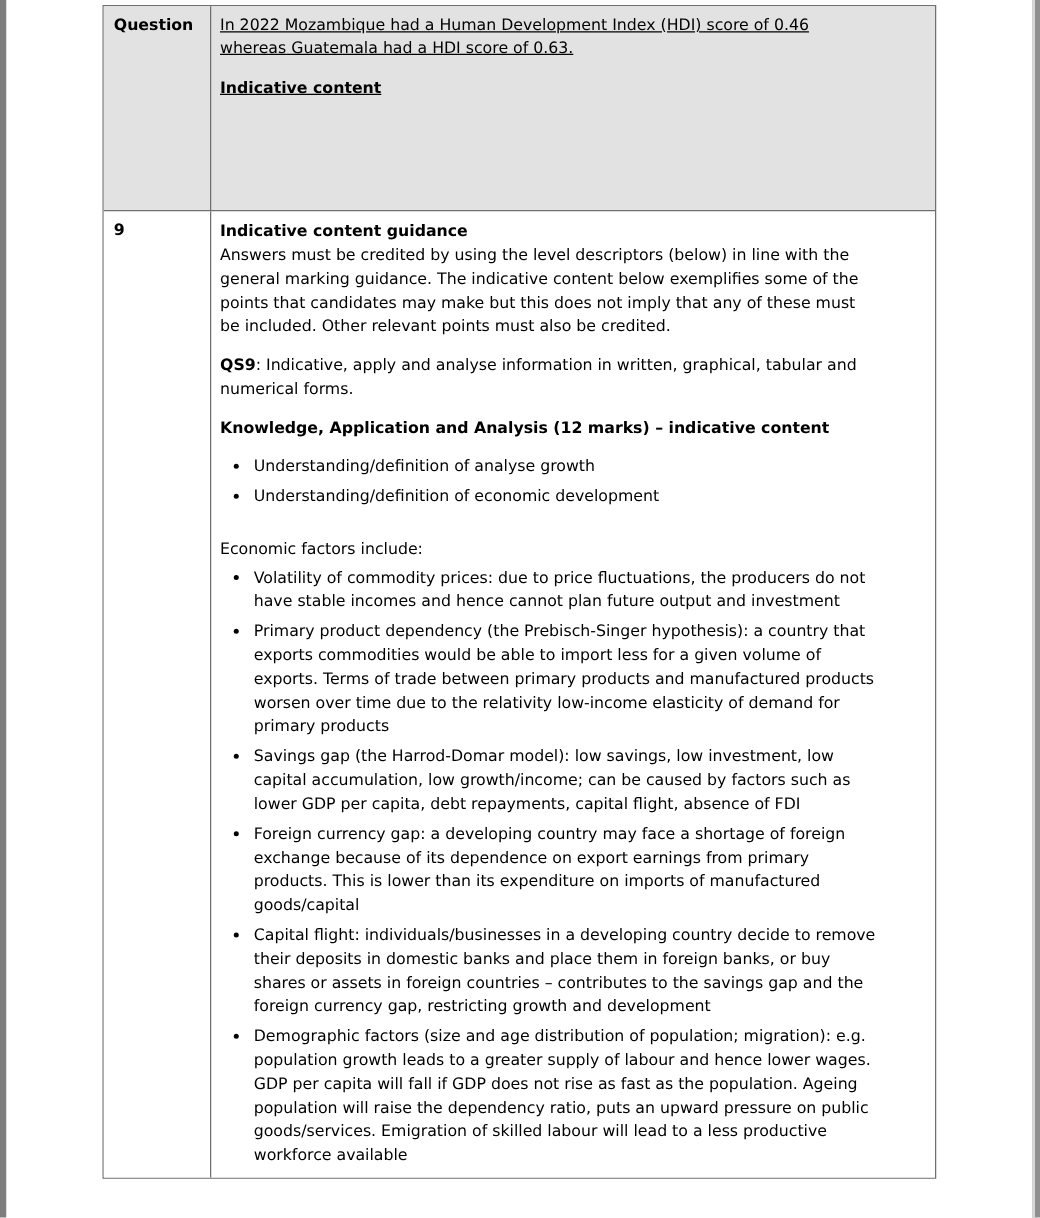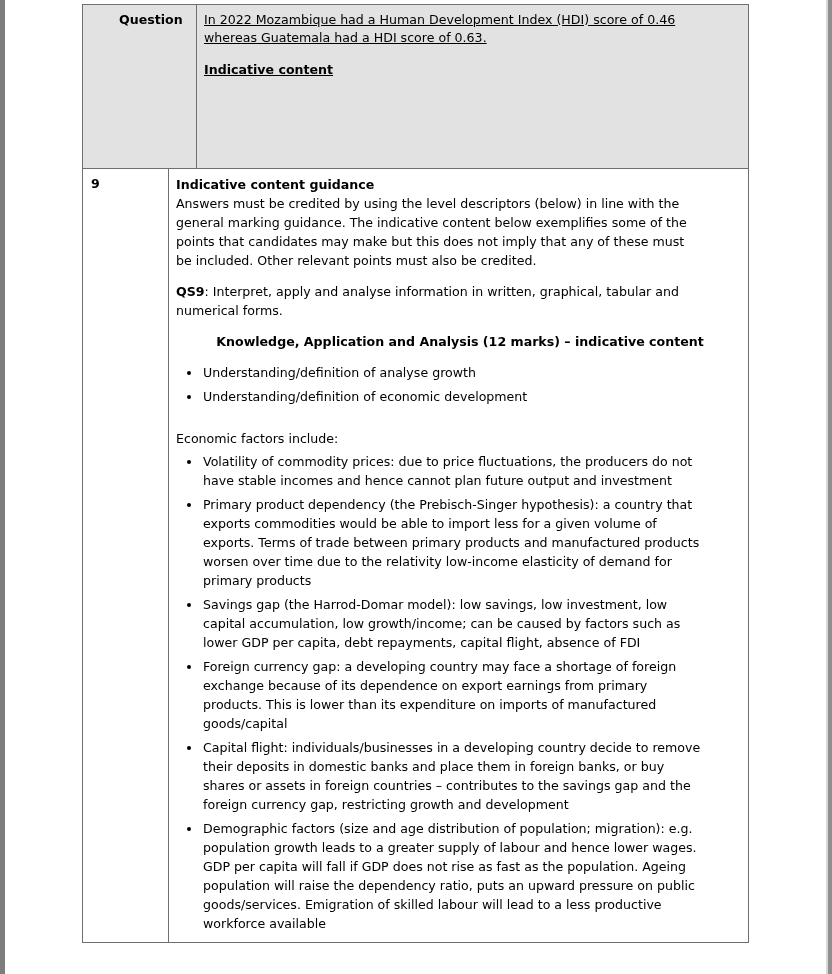--- a/index.html
+++ b/index.html
@@ -36,33 +36,33 @@
   .cell-label{
     border-right:1.5px solid var(--table-border);
     padding:7px 4px 6px 8px;
     font-weight:bold;
     box-sizing:border-box;
   }
   .cell-content{
     padding:6px 4px 9px 7px;
     box-sizing:border-box;
   }
-  .q-row{background:var(--header-row-bg);min-height:162.5px;padding-left:28px;}
+  .q-row{background:var(--header-row-bg);min-height:162.5px;}
   .a-row{background:#ffffff;}
   .prewrap{white-space:pre-wrap;}
   
   .q-row .cell-content{line-height:17.5px;}
   .q-row p{margin:0 0 15px 0;text-decoration:underline;}
   .q-row .heading{font-weight:bold;margin:0;}
   
   .a-row .cell-content{line-height:19px;}
   .a-row .heading{font-weight:bold;margin:0;}
   .a-row p{margin:0;}
   .qs-para{margin-top:12px !important;}
-  .kaa-heading{margin-top:12px !important;text-align:center;}
+  .kaa-heading{margin-top:12px !important;}
   .bullets{
     margin:12px 0 0 0;
     padding:0 0 0 26px;
     list-style:disc outside;
   }
   .bullets li{padding-left:1px;}
   .bullets li + li{margin-top:5px;}
   .factors-intro{margin-top:23px !important;}
   .factors-list{margin-top:4px;}
   .bold{font-weight:bold;}
@@ -89,21 +89,21 @@
   <div class="row a-row">
     <div class="cell-label">
       <span>9</span>
     </div>
     <div class="cell-content">
       <p class="heading">Indicative content guidance</p>
       <p class="prewrap">Answers must be credited by using the level descriptors (below) in line with the
 general marking guidance. The indicative content below exemplifies some of the
 points that candidates may make but this does not imply that any of these must
 be included. Other relevant points must also be credited.</p>
-      <p class="prewrap qs-para"><span class="bold">QS9</span><span>: Interpret, apply and analyse information in written, graphical, tabular and
+      <p class="prewrap qs-para"><span class="bold">QS9</span><span>: Indicative, apply and analyse information in written, graphical, tabular and
 numerical forms.</span></p>
       <p class="heading kaa-heading">Knowledge, Application and Analysis (12 marks) – indicative content</p>
       <ul class="bullets">
         <li class="prewrap">Understanding/definition of analyse growth</li>
         <li class="prewrap">Understanding/definition of economic development</li>
       </ul>
       <p class="factors-intro">Economic factors include:</p>
       <ul class="bullets factors-list">
         <li class="prewrap">Volatility of commodity prices: due to price fluctuations, the producers do not
 have stable incomes and hence cannot plan future output and investment</li>

